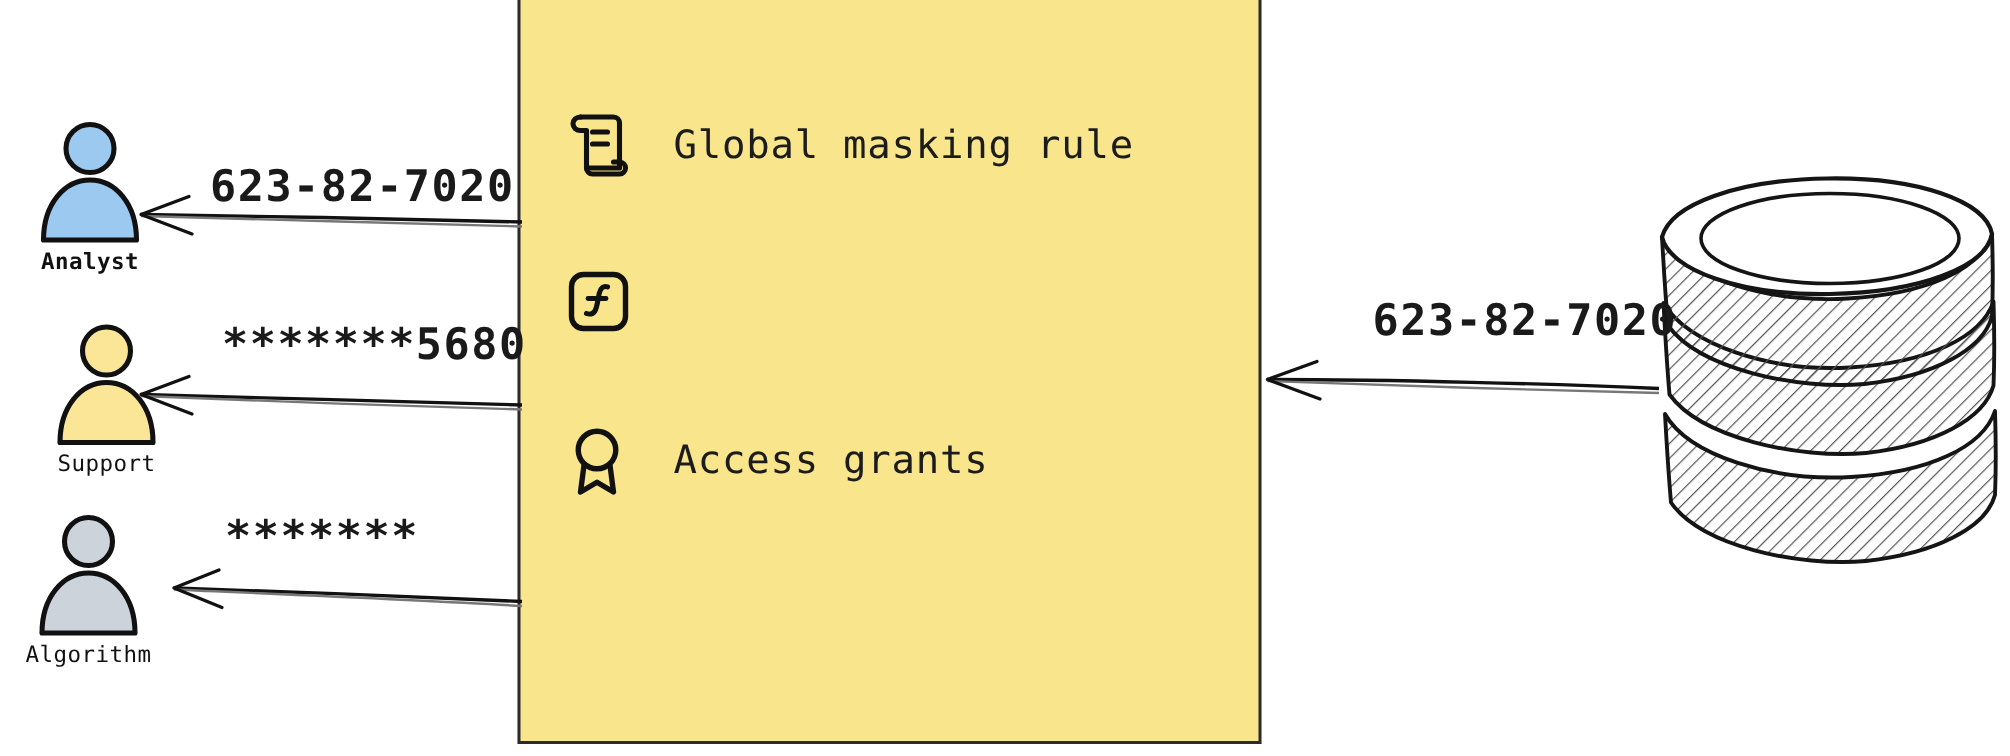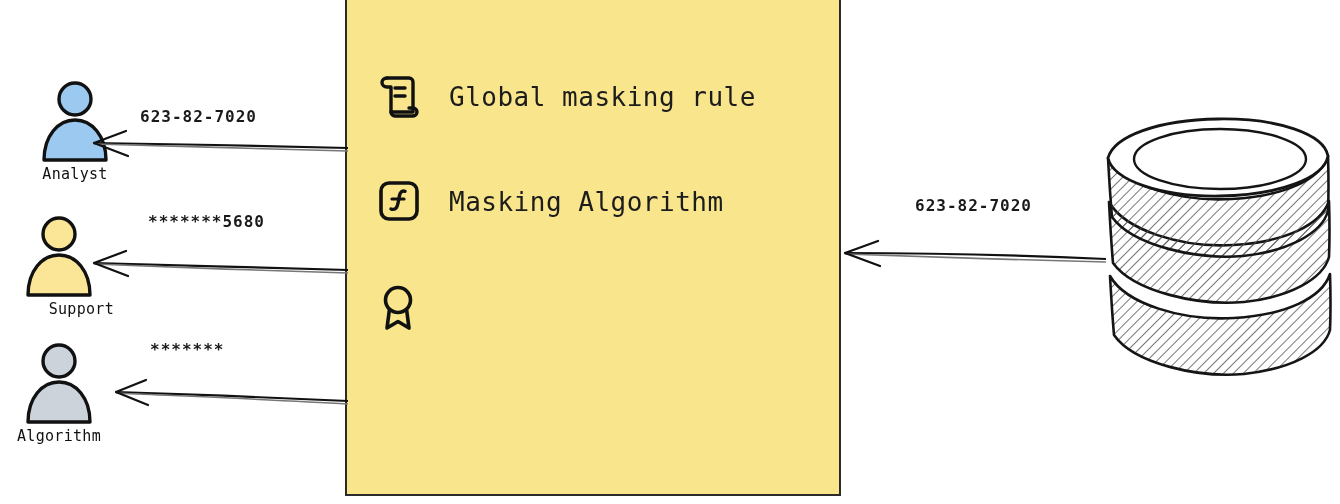--- a/index.html
+++ b/index.html
@@ -79,21 +79,21 @@
     letter-spacing: 0.3px;
   }
 
   
   .flow {
     position: absolute;
   }
   .flow-label {
     position: absolute;
     font-family: "DejaVu Sans Mono", monospace;
-    font-size: 16px;
+    font-size: 29px;
     font-weight: bold;
     color: #1a1a1a;
     white-space: nowrap;
     letter-spacing: 1px;
   }
 
   
   .database {
     position: absolute;
     left: 1104px;
@@ -156,55 +156,55 @@
 
 
       <div class="policy-row">
         <span class="policy-icon">
           <svg viewBox="0 0 46 50" width="46" height="50" xmlns="http://www.w3.org/2000/svg">
             <rect x="6" y="6" width="36" height="36" rx="8" ry="8" fill="none" stroke="#111" stroke-width="3.6"></rect>
             <path d="M16,32 c0,0 3.5,1.5 5.5,-1.5 c1.6,-2.4 2.2,-8.5 3,-12 c0.8,-3.6 3,-5.2 5.5,-4.2" fill="none" stroke="#111" stroke-width="3.4" stroke-linecap="round"></path>
             <path d="M17,22 h12" fill="none" stroke="#111" stroke-width="3.2" stroke-linecap="round"></path>
           </svg>
         </span>
-        <span class="policy-label">Masking Algorithm</span>
       </div>
 
       <div class="policy-row">
         <span class="policy-icon">
           <svg viewBox="0 0 46 50" width="46" height="50" xmlns="http://www.w3.org/2000/svg">
             <circle cx="23" cy="18" r="12.5" fill="none" stroke="#111" stroke-width="3.6"></circle>
             <path d="M14.5,27 L12,46 L23,39.5 L34,46 L31.5,27" fill="none" stroke="#111" stroke-width="3.6" stroke-linejoin="round"></path>
           </svg>
         </span>
+        <span class="policy-label">Access grants</span>
       </div>
 
     </div>
   </div>
 
-  <div class="actor" style="left:20px; top:78px;">
+  <div class="actor" style="left:5px; top:78px;font-weight:bold;">
     <div class="actor-figure">
       <svg viewBox="0 0 78 86" width="78" height="86" xmlns="http://www.w3.org/2000/svg">
         <circle cx="39" cy="21" r="16" fill="#9CC9F0" stroke="#111" stroke-width="3.4"></circle>
         <path d="M8,82 C8,58 22,42 39,42 C56,42 70,58 70,82 Z" fill="#9CC9F0" stroke="#111" stroke-width="3.4" stroke-linejoin="round"></path>
       </svg>
     </div>
     <div class="actor-label">Analyst</div>
   </div>
 
   <div class="flow" style="left:88px; top:128px; width:262px; height:34px;">
     <svg viewBox="0 0 262 34" width="262" height="34" xmlns="http://www.w3.org/2000/svg">
       <path d="M260,20 C190,18 80,16 6,15" fill="none" stroke="#111" stroke-width="2.2"></path>
       <path d="M260,23 C185,21 78,18 6,16" fill="none" stroke="#777" stroke-width="1.6"></path>
       <path d="M6,15 L38,3 M6,15 L40,28" fill="none" stroke="#111" stroke-width="2.2" stroke-linecap="round"></path>
     </svg>
   </div>
   <div class="flow-label" style="left:140px; top:107px;">623-82-7020</div>
 
-  <div class="actor" style="left:4px; top:213px;text-align:right;">
+  <div class="actor" style="left:16px; top:213px;">
     <div class="actor-figure">
       <svg viewBox="0 0 78 86" width="78" height="86" xmlns="http://www.w3.org/2000/svg">
         <circle cx="39" cy="21" r="16" fill="#FBE697" stroke="#111" stroke-width="3.4"></circle>
         <path d="M8,82 C8,58 22,42 39,42 C56,42 70,58 70,82 Z" fill="#FBE697" stroke="#111" stroke-width="3.4" stroke-linejoin="round"></path>
       </svg>
     </div>
     <div class="actor-label">Support</div>
   </div>
 
   <div class="flow" style="left:88px; top:248px; width:262px; height:34px;">

